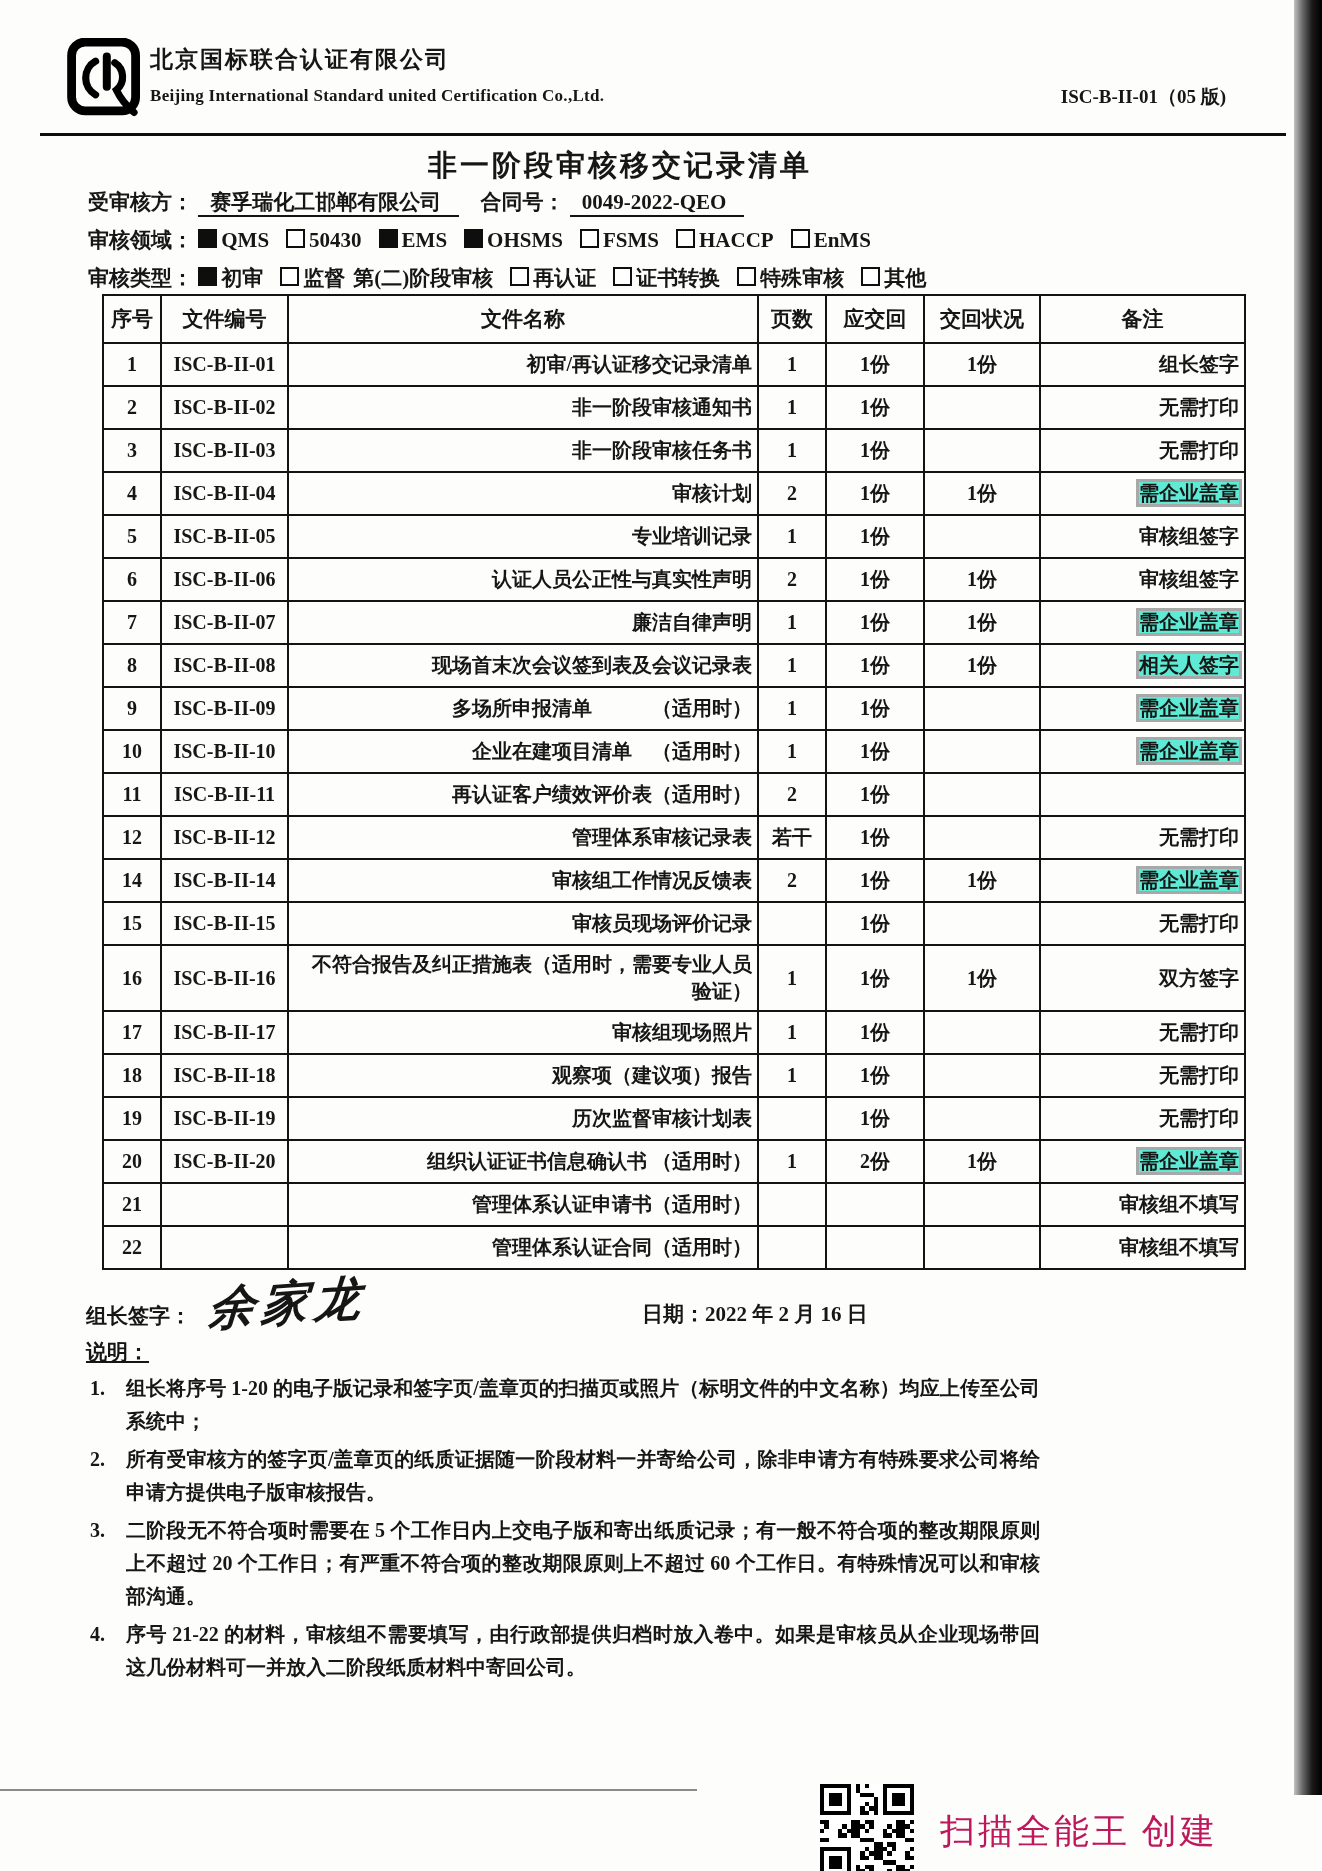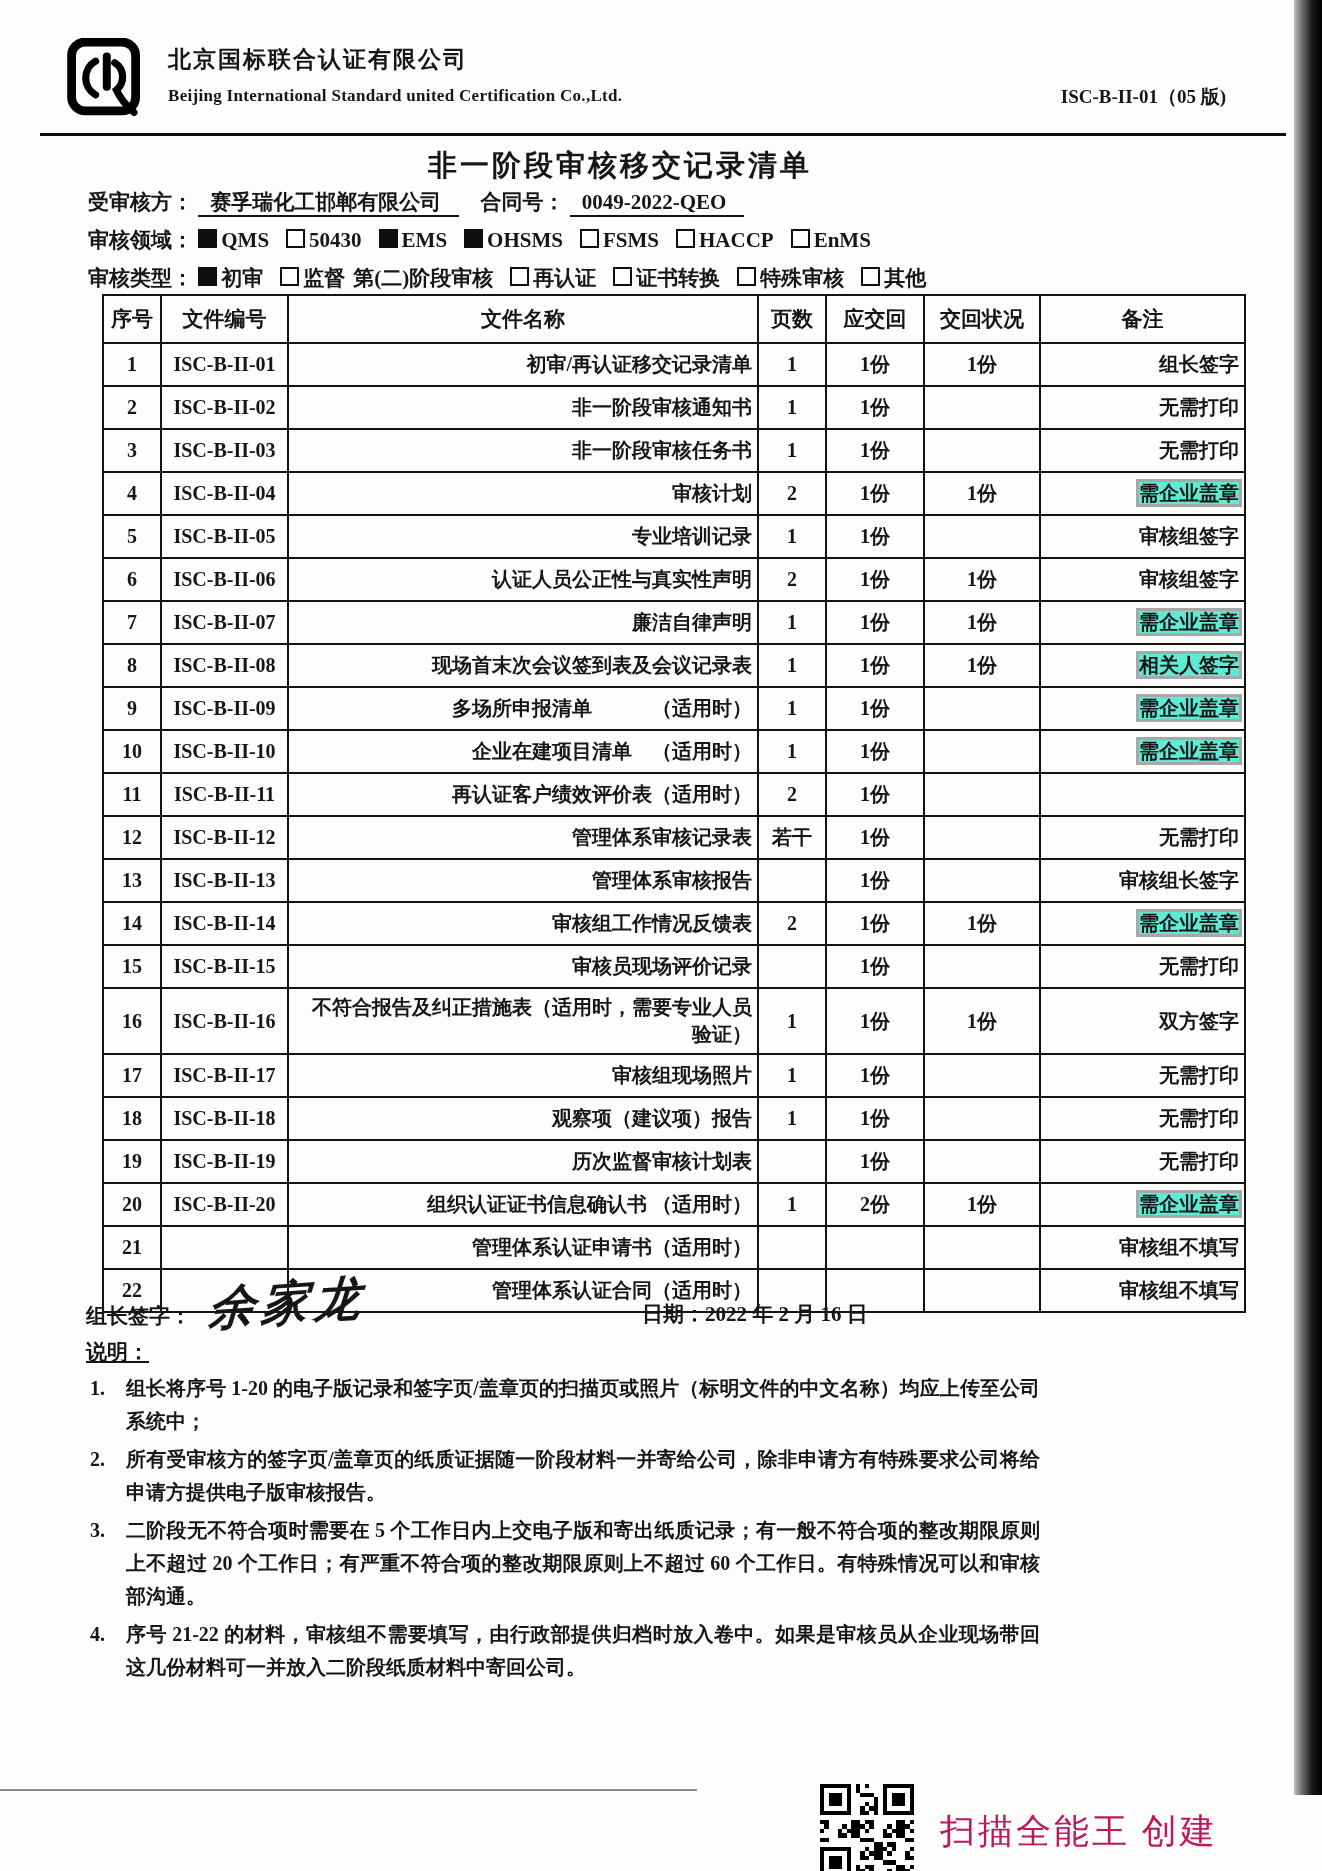--- a/index.html
+++ b/index.html
@@ -6,21 +6,21 @@
   body{width:1322px;height:1871px;position:relative;overflow:hidden;
        font-family:"Liberation Serif","DejaVu Serif",serif;color:#161616;}
   .page{position:absolute;inset:0;background:#fdfdfc;}
   
   .scan-edge{position:absolute;top:0;right:0;width:28px;height:1795px;
     background:linear-gradient(to right,#c2c2c2 0,#6a6a6a 30%,#191919 65%,#000 100%);}
   .scan-line{position:absolute;left:0;top:1789px;width:697px;height:2px;background:#8a8a8a;}
   
   .header{position:absolute;left:64px;top:38px;right:60px;display:flex;align-items:flex-start;}
   .logo{width:84px;height:80px;flex:none;}
-  .company{margin-left:20px;margin-top:6px;}
+  .company{margin-left:2px;margin-top:6px;}
   .company-cn{font-family:"Liberation Sans","DejaVu Sans",sans-serif;font-size:23px;font-weight:600;letter-spacing:2px;}
   .company-en{font-size:17px;font-weight:600;margin-top:11px;letter-spacing:.3px;}
   .doc-code{margin-left:auto;margin-top:46px;font-size:19px;font-weight:700;padding-right:36px;}
   .header-rule{position:absolute;left:40px;top:133px;width:1246px;height:3px;background:#0d0d0d;}
   
   .title{position:absolute;left:0;top:146px;width:1240px;text-align:center;
     font-family:"Liberation Sans","DejaVu Sans",sans-serif;font-size:29px;font-weight:700;letter-spacing:3px;}
   .form{position:absolute;left:88px;top:188px;width:1150px;}
   .form-line{margin-bottom:9px;font-size:21px;font-weight:700;height:29px;white-space:nowrap;}
   .lbl{font-family:Liberation Serif, serif;font-weight:700;}
@@ -215,29 +215,20 @@
           <td class="col-remark"></td>
         </tr>
         <tr>
           <td class="col-no">12</td>
           <td class="col-code">ISC-B-II-12</td>
           <td class="col-name">管理体系审核记录表</td>
           <td class="col-pages">若干</td>
           <td class="col-due">1份</td>
           <td class="col-status"></td>
           <td class="col-remark"><span>无需打印</span></td>
-        </tr>
-        <tr>
-          <td class="col-no">13</td>
-          <td class="col-code">ISC-B-II-13</td>
-          <td class="col-name">管理体系审核报告</td>
-          <td class="col-pages"></td>
-          <td class="col-due">1份</td>
-          <td class="col-status"></td>
-          <td class="col-remark"><span>审核组长签字</span></td>
         </tr>
         <tr>
           <td class="col-no">14</td>
           <td class="col-code">ISC-B-II-14</td>
           <td class="col-name">审核组工作情况反馈表</td>
           <td class="col-pages">2</td>
           <td class="col-due">1份</td>
           <td class="col-status">1份</td>
           <td class="col-remark"><span class="hl">需企业盖章</span></td>
         </tr>

